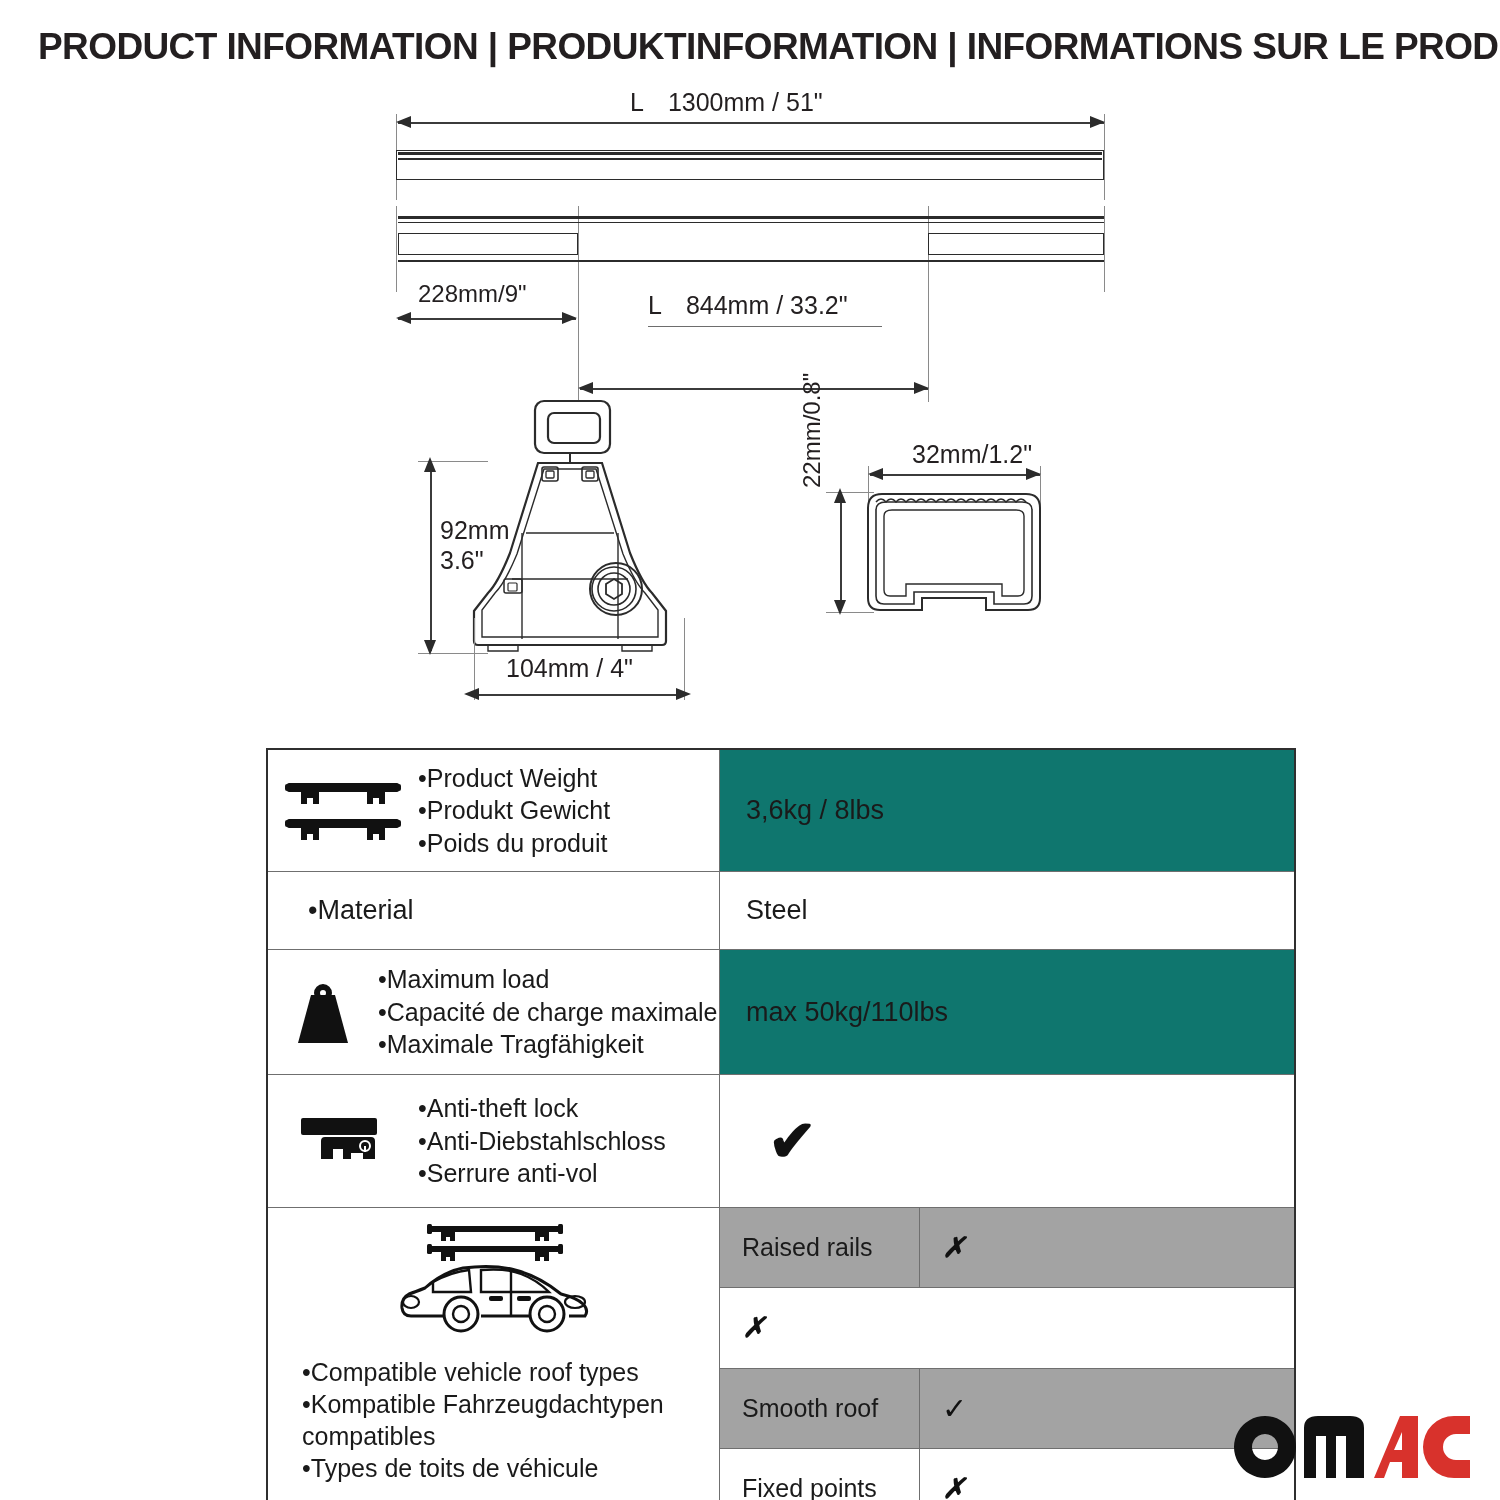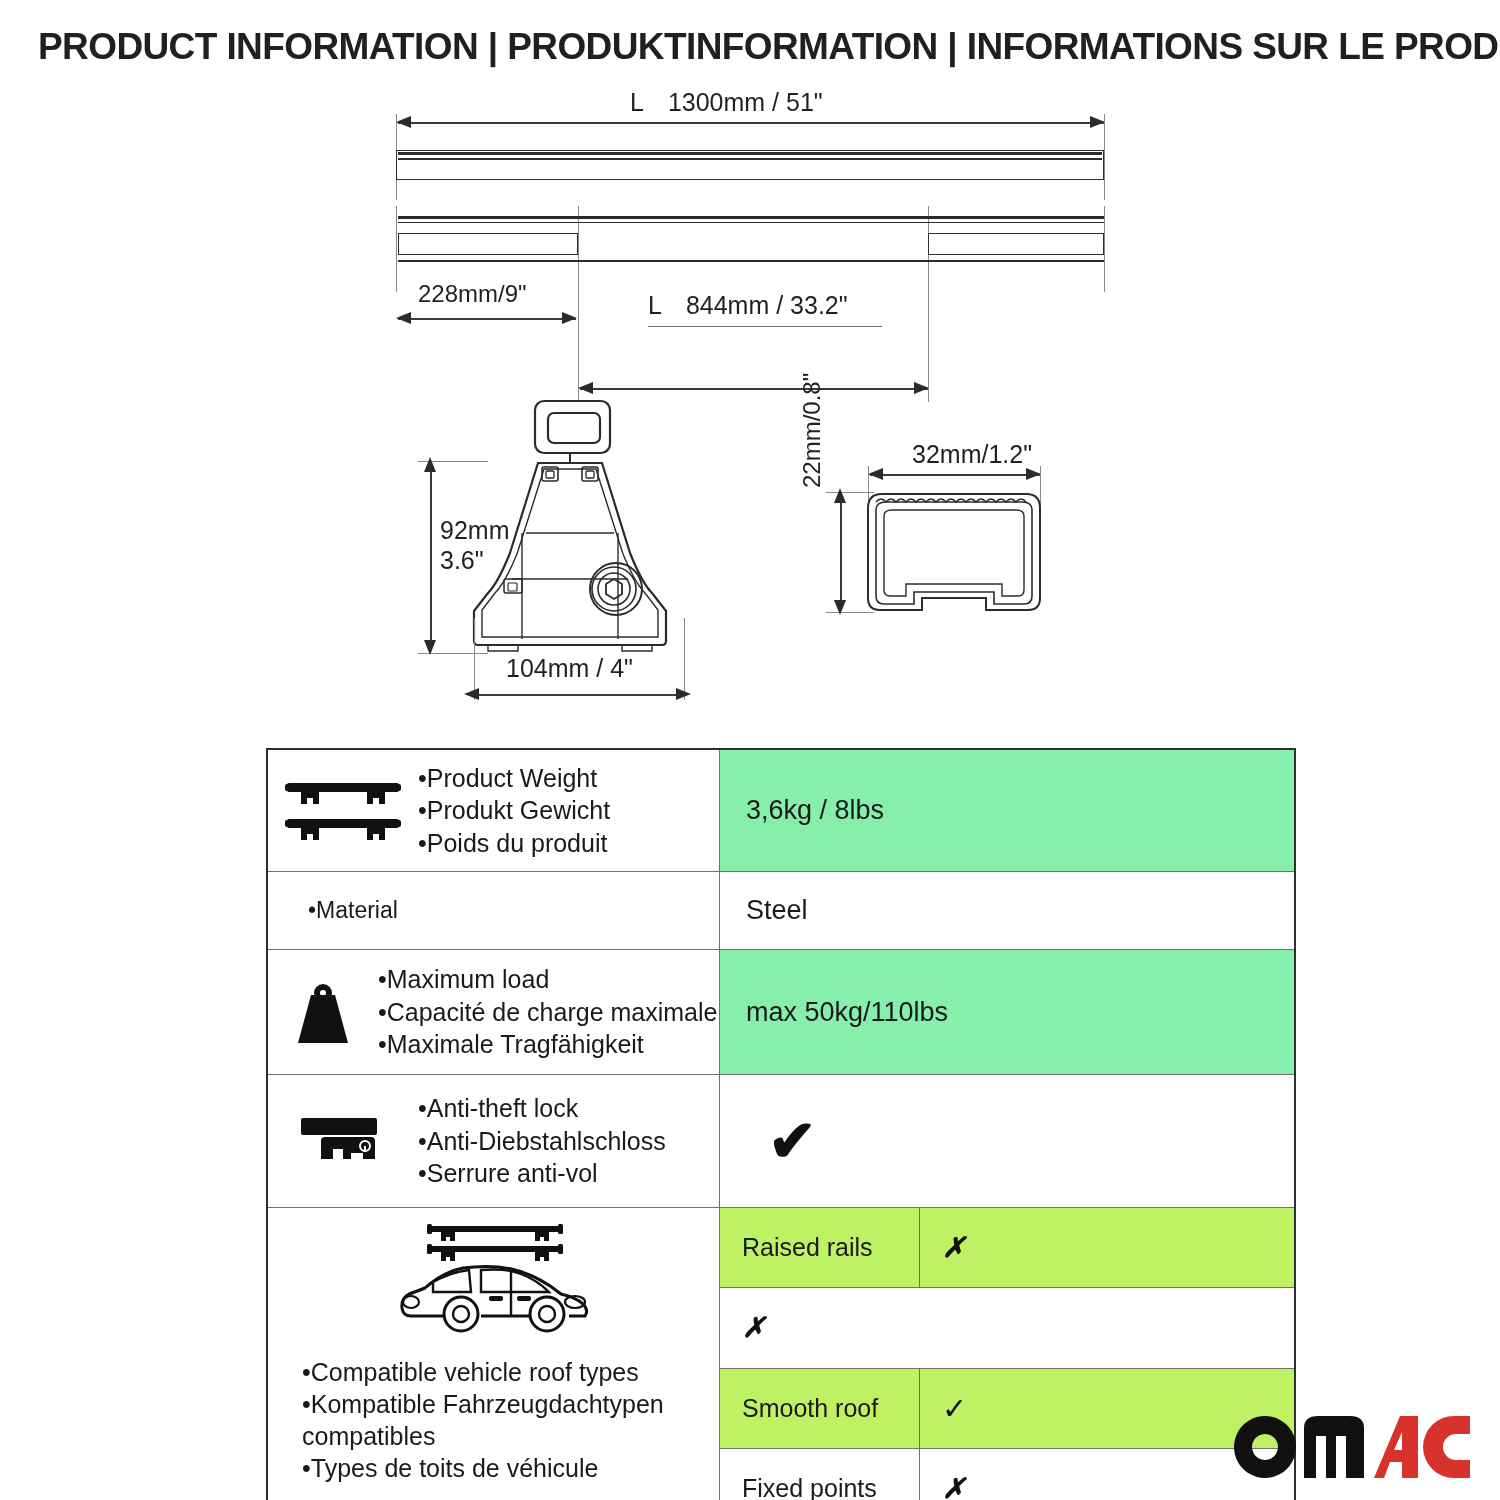--- a/index.html
+++ b/index.html
@@ -57,21 +57,21 @@
   
   .spec-table{
     position:absolute;left:266px;top:748px;
     width:1030px;
     border:2px solid #2f2f2f;
     box-sizing:border-box;
     background:#fff;
   }
   .row{display:flex;border-bottom:1.6px solid #6f6f6f;box-sizing:border-box;}
   .row:last-child{border-bottom:none;}
-  .row.shaded{background:#86efac;}
+  .row.shaded{background:#0f766e;}
   .cell-icon-label{
     width:452px;min-width:452px;
     box-sizing:border-box;
     display:flex;align-items:center;
     background:#fff;
     border-right:1.6px solid #6f6f6f;
     padding:8px 0 8px 0;
   }
   .cell-value{
     flex:1;box-sizing:border-box;
@@ -87,39 +87,39 @@
   .label-list div{white-space:nowrap;}
 
   
   .row-weight{height:122px;}
   .row-material{height:78px;}
   .row-load{height:125px;}
   .row-lock{height:133px;}
   .row-compat{height:320px;}
 
   .row-material .cell-icon-label{padding-left:40px;}
-  .row-material .label-list{font-size:23px;}
+  .row-material .label-list{font-size:27px;}
 
   
   .compat-left{
     width:452px;min-width:452px;box-sizing:border-box;
     border-right:1.6px solid #6f6f6f;
     display:flex;flex-direction:column;align-items:center;
     padding-top:10px;
   }
   .compat-left .label-list{
     align-self:flex-start;padding-left:34px;margin-top:8px;font-size:25px;line-height:1.28;
   }
   .compat-right{flex:1;display:flex;flex-direction:column;}
   .sub-row{
     display:flex;flex:1;align-items:center;
     border-bottom:1.6px solid #6f6f6f;box-sizing:border-box;
   }
   .sub-row:last-child{border-bottom:none;}
-  .sub-row.shaded{background:#bef264;}
+  .sub-row.shaded{background:#a3a3a3;}
   .sub-name{
     width:200px;min-width:200px;
     padding-left:22px;font-size:25px;color:#1a1a1a;
     box-sizing:border-box;
     border-right:1.6px solid #6f6f6f;
     align-self:stretch;display:flex;align-items:center;
   }
   .sub-mark{padding-left:22px;font-size:28px;color:#111;font-weight:bold;}
   .mark-check{font-size:30px;font-weight:normal;}
   .mark-cross{font-size:28px;font-style:italic;font-weight:bold;}

